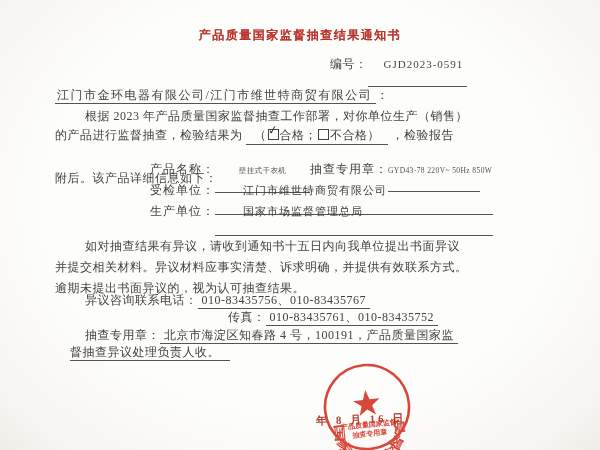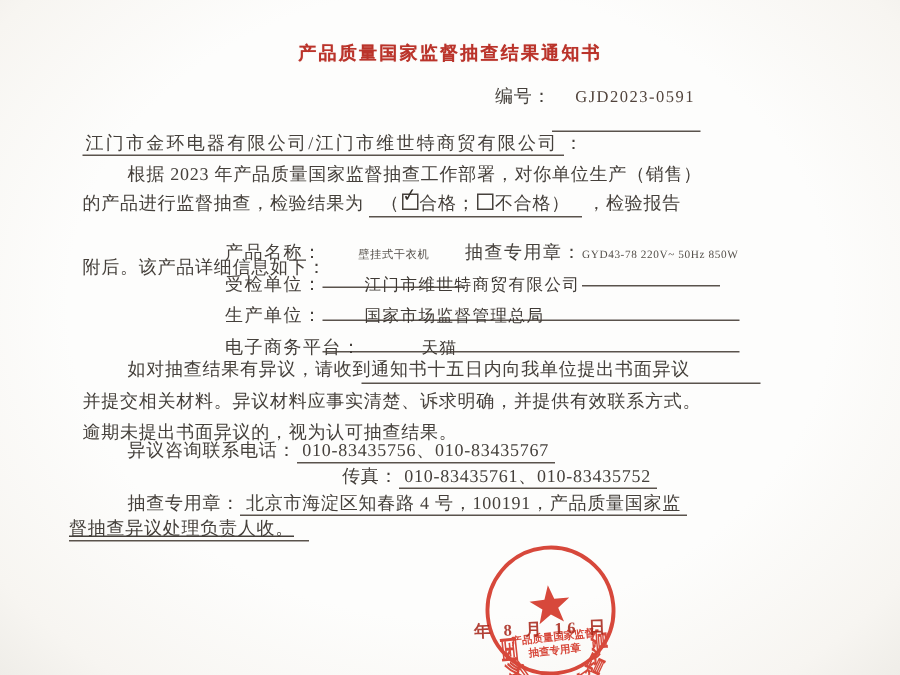--- a/index.html
+++ b/index.html
@@ -69,41 +69,38 @@
   </div>
 
   <div class="abs" style="top:180px;left:150px;">
     <span class="field-label">受检单位：</span><span class="u field-val" style="width:250px;text-align:left;padding-left:28px;">江门市维世特商贸有限公司</span>
   </div>
 
   <div class="abs" style="top:201px;left:150px;">
     <span class="field-label">生产单位：</span><span class="u field-val" style="width:250px;text-align:left;padding-left:28px;">国家市场监督管理总局</span>
   </div>
 
-  <div class="abs" style="top:222px;left:150px;">
-    <span class="field-label">电子商务平台：</span><span class="u field-val" style="width:226px;text-align:left;padding-left:40px;">天猫</span>
-  </div>
 
   <div class="abs body-txt" style="top:238px;left:85px;">如对抽查结果有异议，请收到通知书十五日内向我单位提出书面异议</div>
   <div class="abs body-txt" style="top:280px;left:55px;">逾期未提出书面异议的，视为认可抽查结果。</div>
   <div class="abs body-txt" style="top:259px;left:55px;">并提交相关材料。异议材料应事实清楚、诉求明确，并提供有效联系方式。</div>
 
   <div class="abs body-txt" style="top:292px;left:85px;">
     <span>异议咨询联系电话：</span><span class="u" style="padding:0 4px 1px 4px;">010-83435756、010-83435767</span>
   </div>
 
   <div class="abs body-txt" style="top:309px;left:228px;">
     <span>传真：</span><span class="u" style="padding:0 4px 1px 4px;">010-83435761、010-83435752</span>
   </div>
 
   <div class="abs body-txt" style="top:327px;left:85px;">
     <span>抽查专用章：</span><span class="u" style="padding:0 4px 1px 4px;">北京市海淀区知春路 4 号，100191，产品质量国家监</span>
   </div>
 
-  <div class="abs body-txt" style="top:344px;left:46px;text-decoration:underline;">
+  <div class="abs body-txt" style="top:344px;left:70px;">
     <span class="u" style="padding:0 10px 1px 0;">督抽查异议处理负责人收。</span>
   </div>
 
   <div class="seal-wrap">
     <svg width="94" height="94" viewBox="0 0 94 94" style="overflow:visible;opacity:.92;">
       <circle cx="47" cy="47" r="42" fill="none" stroke="#d4392b" stroke-width="2.6"></circle>
       <path id="sealArc" d="M 15 58.6 A 34 34 0 1 0 79 58.6" fill="none"></path>
       <text font-size="11.5" fill="#d4392b" font-weight="bold" font-family="Liberation Serif, serif">
         <textPath href="#sealArc" startOffset="3" textLength="176" lengthAdjust="spacingAndGlyphs">国家市场监督管理总局</textPath>
       </text>

